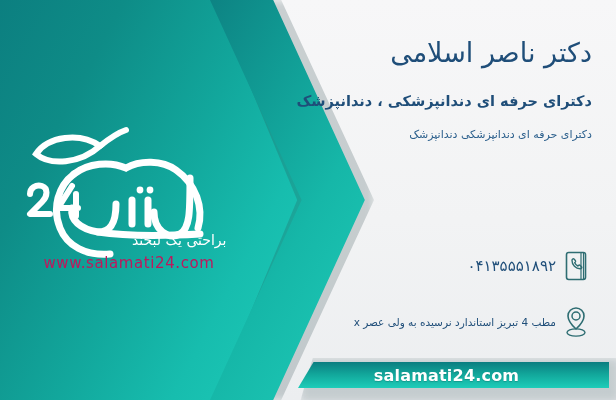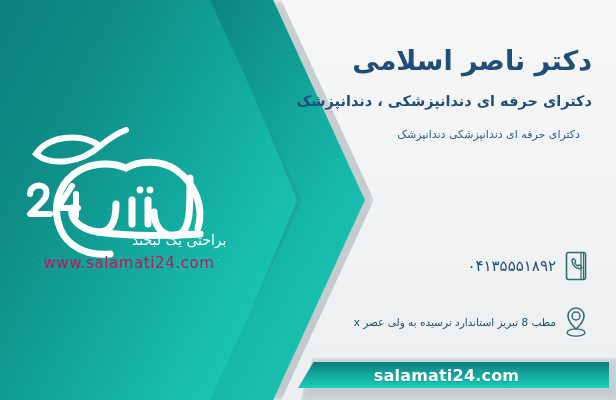--- a/index.html
+++ b/index.html
@@ -139,43 +139,43 @@
     color: #be185d;
     font-size: 15px;
     letter-spacing: .6px;
     direction: ltr;
   }
 
   
   .doc-title {
     position: absolute;
     right: 24px;
-    top: 44px;
+    top: 36px;
     width: 400px;
     text-align: right;
     color: #1f4e79;
     font-size: 27px;
-    font-weight: bold;
+    font-weight: normal;
     direction: rtl;
     line-height: 1.25;
   }
   .doc-spec {
     position: absolute;
     right: 24px;
     top: 93px;
     width: 420px;
     text-align: right;
     color: #1f4e79;
     font-size: 14.5px;
     font-weight: bold;
     direction: rtl;
   }
   .doc-spec-sub {
     position: absolute;
-    right: 36px;
+    right: 24px;
     top: 128px;
     width: 420px;
     text-align: right;
     color: #2b5f8c;
     font-size: 11px;
     direction: rtl;
   }
 
   
   .contact {
@@ -277,21 +277,21 @@
     </div>
 
     <div class="contact-row">
       <span class="contact-icon">
         <svg width="28" height="34" viewBox="0 0 28 34" fill="none" aria-hidden="true">
           <path d="M14 3c-4.4 0-8 3.5-8 7.9 0 5.6 8 13.1 8 13.1s8-7.5 8-13.1C22 6.5 18.4 3 14 3z" stroke="#2e6d72" stroke-width="1.6" stroke-linejoin="round"></path>
           <circle cx="14" cy="11" r="4" stroke="#2e6d72" stroke-width="1.5"></circle>
           <ellipse cx="14" cy="27.5" rx="9" ry="3.6" stroke="#2e6d72" stroke-width="1.4"></ellipse>
         </svg>
       </span>
-      <span class="contact-text addr-text">مطب 8 تبریز استاندارد نرسیده به  ولی عصر x</span>
+      <span class="contact-text addr-text">مطب 4 تبریز استاندارد نرسیده به  ولی عصر x</span>
     </div>
 
   </div>
 
   <div class="bottom-bar-shadow"></div>
   <div class="bottom-bar">
     <span class="site">salamati24.com</span>
   </div>
 
 </div>

